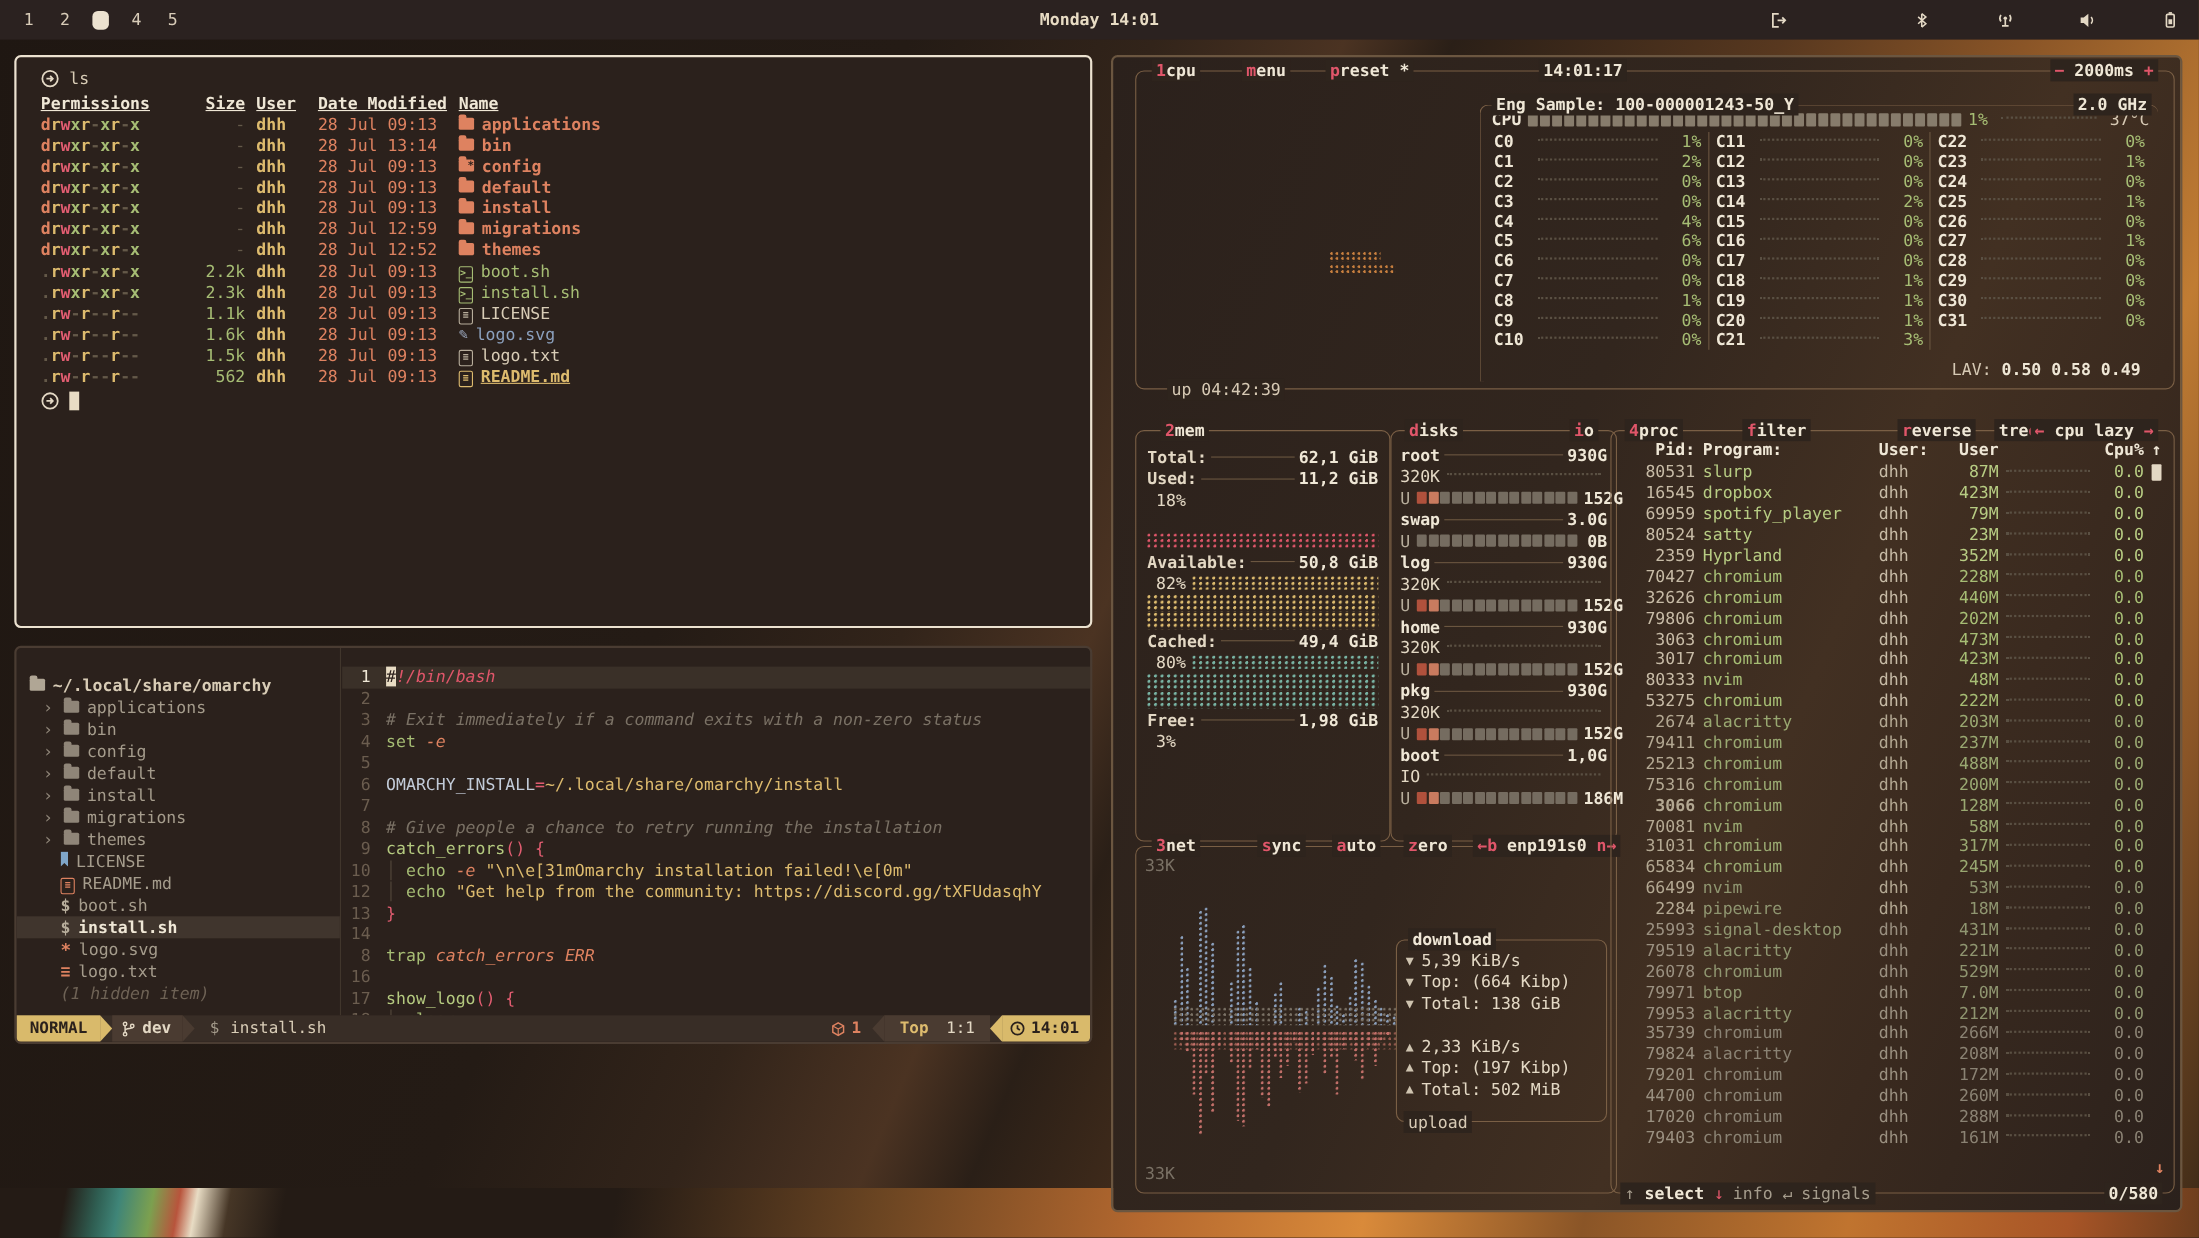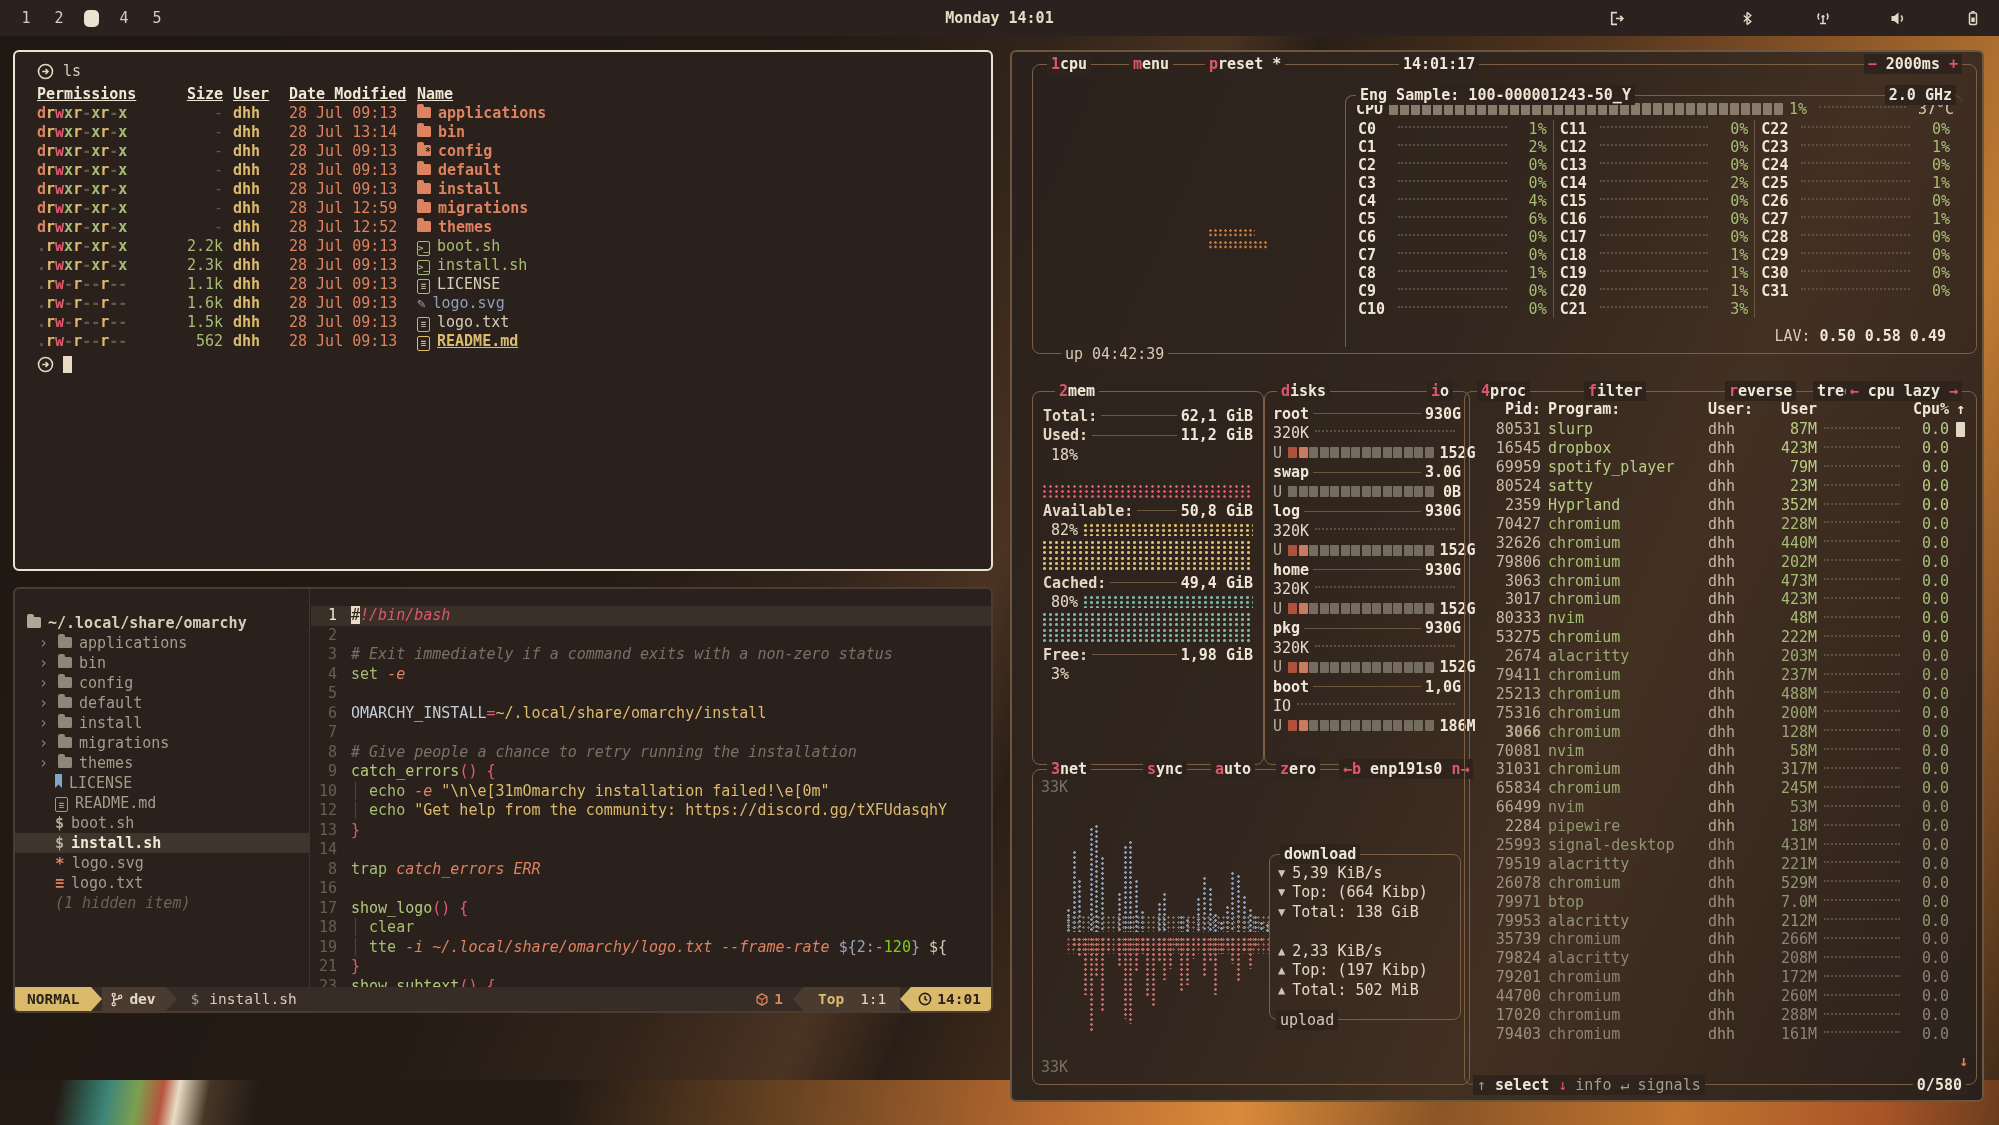--- a/index.html
+++ b/index.html
@@ -57,21 +57,21 @@
   .icbox.green{border-color:#a6bd74;color:#a6bd74;}
   .icbox.yellow{border-color:#ddbb6e;color:#ddbb6e;}
   .icbox.orange{border-color:#de8260;color:#de8260;}
   .pen{color:#9aa7bd;font-size:14px;}
   .ribbon{display:inline-block;width:7px;height:14px;background:#7fa6c9;
     clip-path:polygon(0 0,100% 0,100% 100%,50% 75%,0 100%);}
   .tree-dollar{color:#b7ad9b;font-weight:700;}
   .ast{color:#de8260;font-weight:700;font-size:16px;}
   .lns{color:#de8260;font-weight:700;}
   
-  #editor{left:13px;top:587px;width:980px;height:426px;background:#2b211c;
+  #editor{left:13px;top:587px;width:980px;height:362px;background:#2b211c;
     border:2px solid #4a3c32;color:#d8ccb6;font-size:15px;overflow:hidden;}
   #tree{position:absolute;left:0;top:0;bottom:24px;width:295px;border-right:1px solid #41362c;
     padding-top:24px;}
   .titem{display:flex;align-items:center;height:20px;padding-left:24px;gap:7px;color:#a59c8c;}
   .titem.root{padding-left:12px;font-weight:700;color:#d8ccb6;}
   .titem .chev{width:12px;color:#8f8578;}
   .titem.file{padding-left:40px;}
   .titem.selected{background:#40352d;color:#efe7d6;font-weight:700;}
   .titem.dim{color:#6e6255;font-style:italic;}
   #code{position:absolute;left:296px;top:0;right:0;bottom:24px;padding-top:17px;overflow:hidden;}

